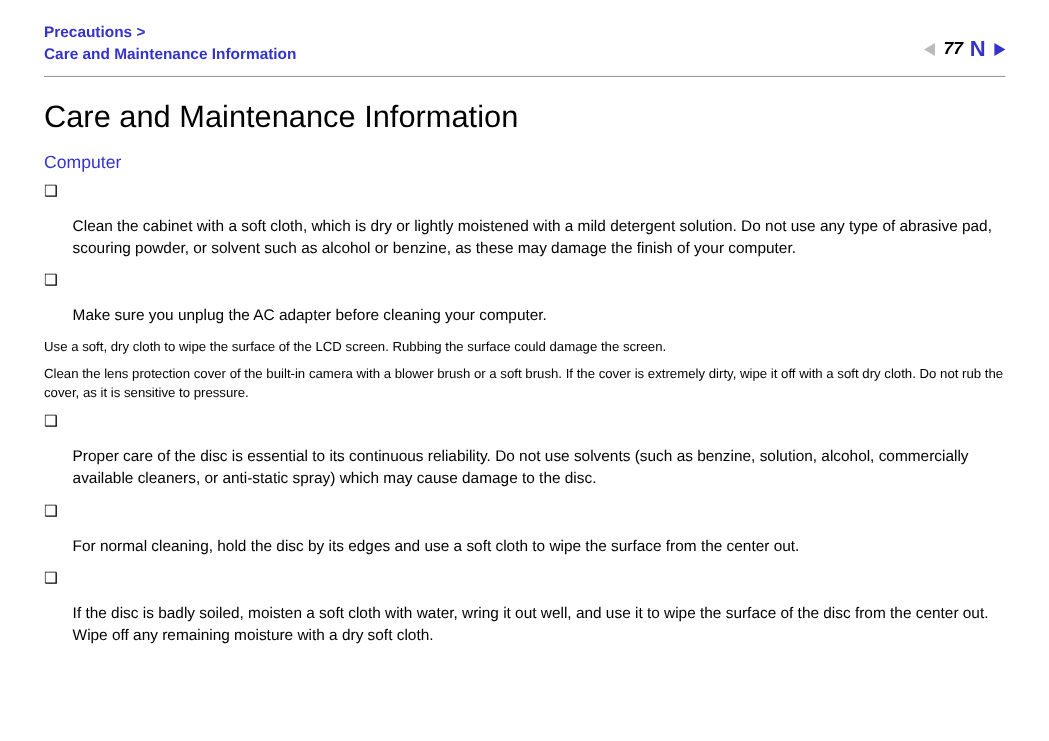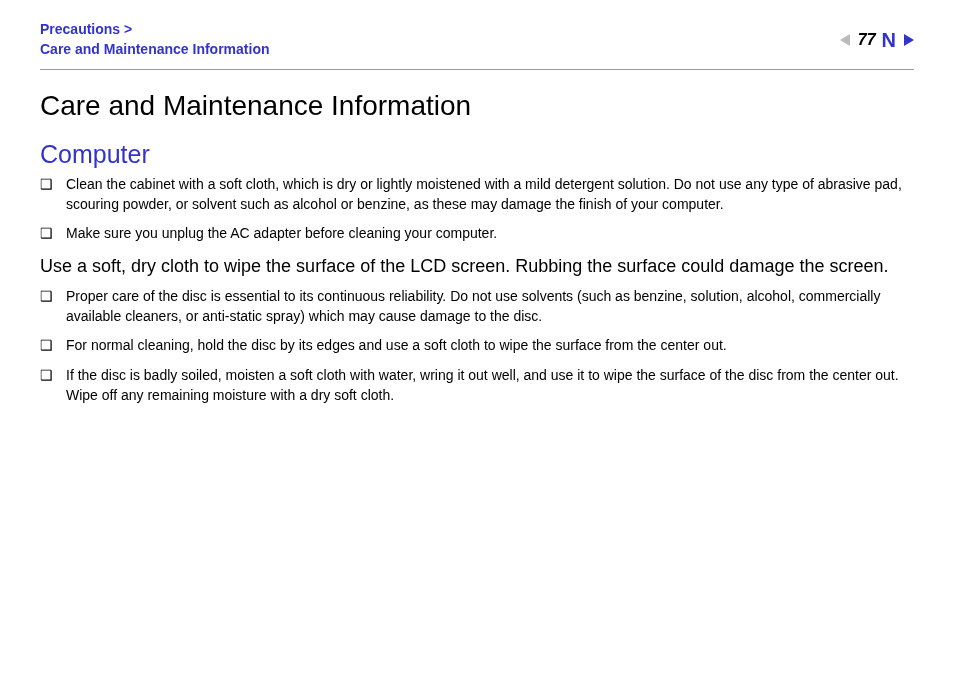--- a/index.html
+++ b/index.html
@@ -8,21 +8,21 @@
       background: #fff;
       width: 954px;
       height: 674px;
       position: relative;
       color: #000;
     }
     .header {
       padding: 20px 40px 10px 40px;
       display: flex;
       justify-content: space-between;
-      align-items: flex-start;
+      align-items: center;
     }
     .breadcrumb {
       color: #3333cc;
       font-size: 14px;
       font-weight: bold;
       line-height: 1.4;
     }
     .page-nav {
       display: flex;
       align-items: center;
@@ -58,27 +58,27 @@
     .content {
       padding: 0 40px;
     }
     .page-title {
       font-size: 28px;
       font-weight: normal;
       margin-bottom: 18px;
     }
     .section-heading {
       color: #3333cc;
-      font-size: 25px;
+      font-size: 16px;
       font-weight: normal;
       margin-bottom: 6px;
       margin-top: 16px;
     }
     .body-text {
-      font-size: 18px;
+      font-size: 12px;
       line-height: 1.4;
       margin-bottom: 8px;
     }
     .bullet-list {
       list-style: none;
       padding-left: 0;
     }
     .bullet-item {
       display: flex;
       align-items: flex-start;
@@ -87,20 +87,21 @@
       line-height: 1.4;
     }
     .bullet-marker {
       flex-shrink: 0;
       width: 26px;
       font-size: 14px;
       padding-top: 0;
     }
     .bullet-text {
       flex: 1;
+      margin-top: 32px;
     }
     .n-letter {
       color: #3333cc;
       font-weight: bold;
       font-family: Arial, sans-serif;
       font-size: 20px;
       line-height: 1;
       margin-left: -2px;
     }
   </style>
@@ -132,20 +133,21 @@
       <span class="bullet-text">Clean the cabinet with a soft cloth, which is dry or lightly moistened with a mild detergent solution. Do not use any type of abrasive pad, scouring powder, or solvent such as alcohol or benzine, as these may damage the finish of your computer.</span>
     </li>
     <li class="bullet-item">
       <span class="bullet-marker">❑</span>
       <span class="bullet-text">Make sure you unplug the AC adapter before cleaning your computer.</span>
     </li>
   </ul>
 
   <p class="body-text">Use a soft, dry cloth to wipe the surface of the LCD screen. Rubbing the surface could damage the screen.</p>
 
+  <p class="body-text">Clean the lens protection cover of the built-in camera with a blower brush or a soft brush. If the cover is extremely dirty, wipe it off with a soft dry cloth. Do not rub the cover, as it is sensitive to pressure.</p>
 
   <ul class="bullet-list">
     <li class="bullet-item">
       <span class="bullet-marker">❑</span>
       <span class="bullet-text">Proper care of the disc is essential to its continuous reliability. Do not use solvents (such as benzine, solution, alcohol, commercially available cleaners, or anti-static spray) which may cause damage to the disc.</span>
     </li>
     <li class="bullet-item">
       <span class="bullet-marker">❑</span>
       <span class="bullet-text">For normal cleaning, hold the disc by its edges and use a soft cloth to wipe the surface from the center out.</span>
     </li>

